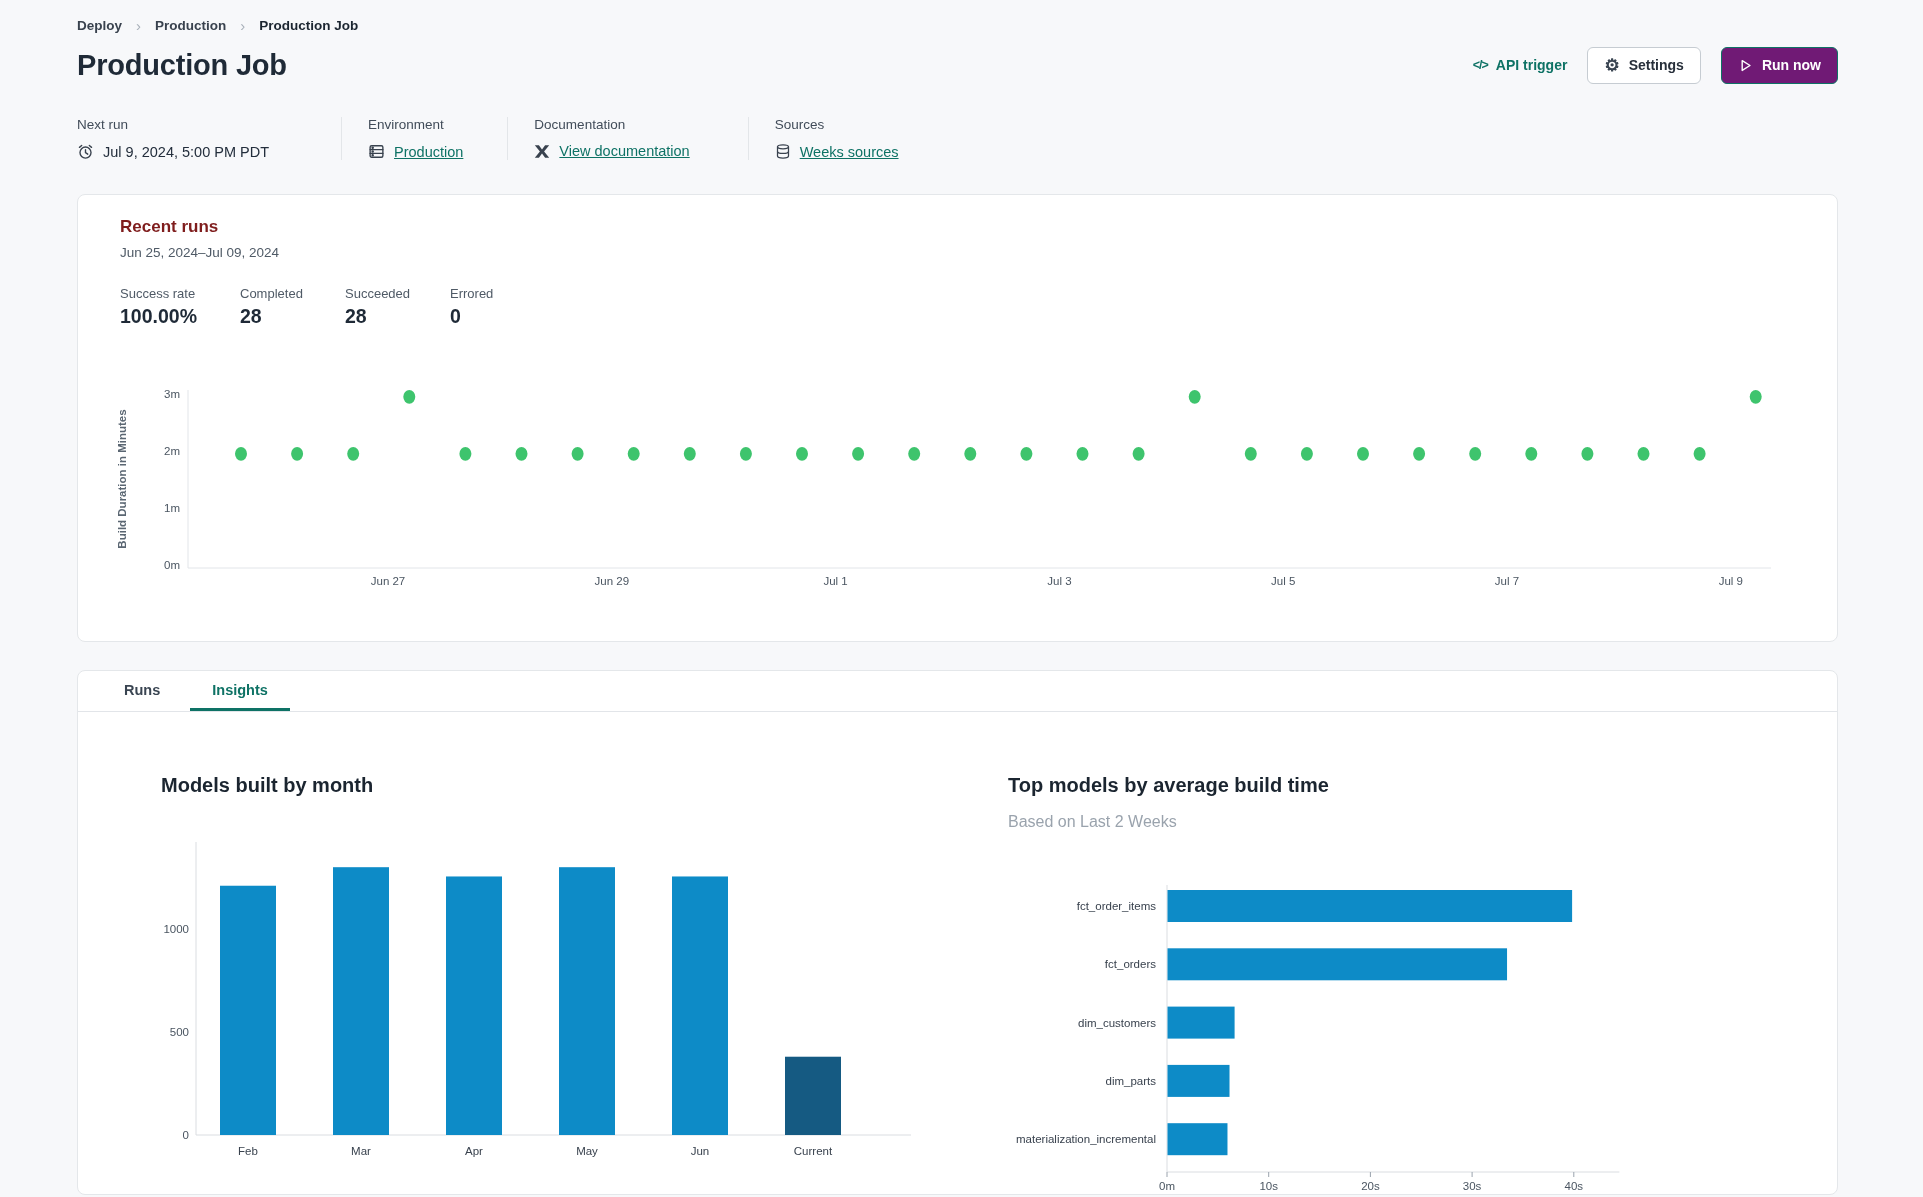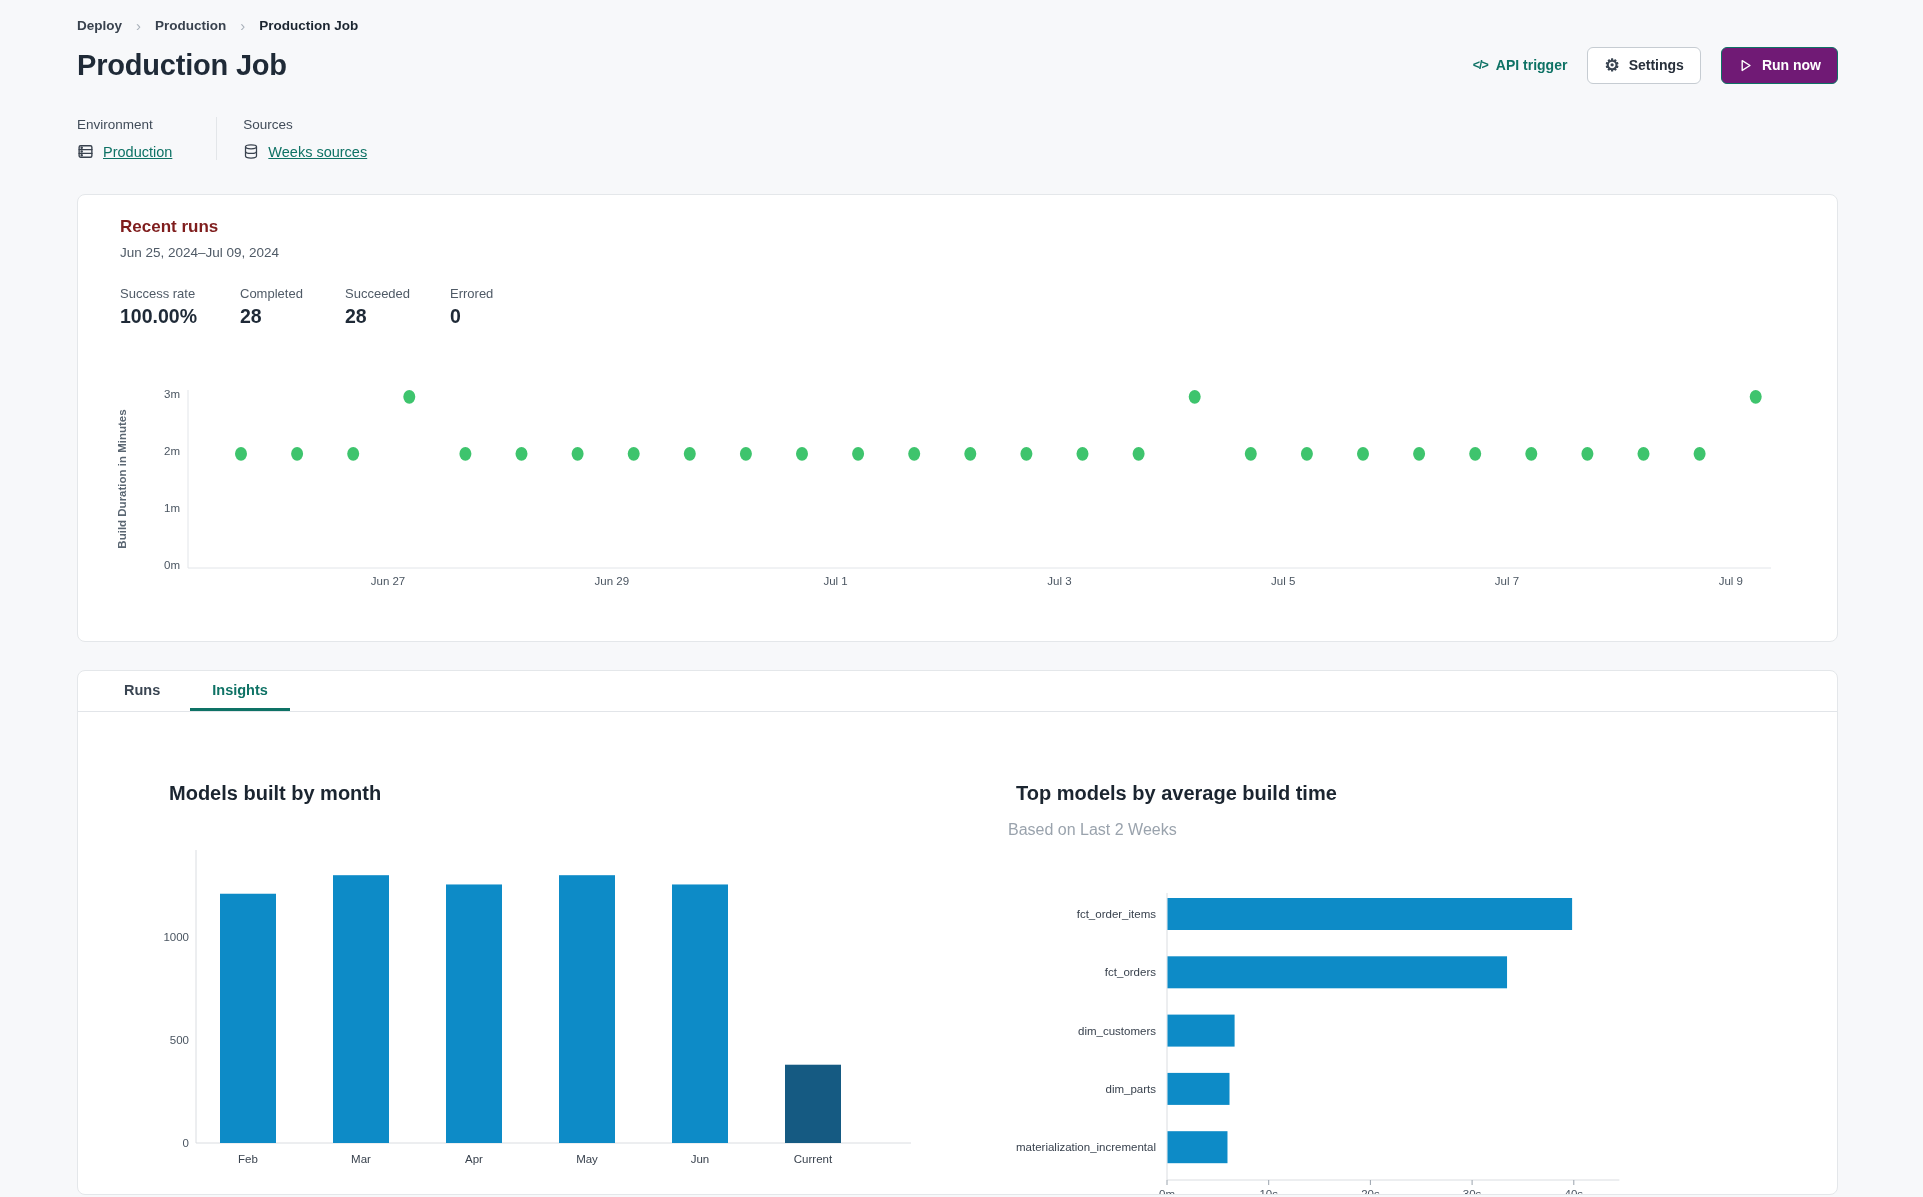--- a/index.html
+++ b/index.html
@@ -55,21 +55,21 @@
   #scatter-svg { position:absolute; left:18px; top:183px; }
 
   
   .insights-card { margin-top:28px; height:525px; overflow:hidden; }
   .tab-bar { display:flex; align-items:stretch; height:41px; padding-left:20px; border-bottom:1px solid #e2e5e9; }
   .tab { margin:0 4px; padding:0 22px; display:flex; align-items:center; font-size:14.5px; font-weight:600; color:#3a4552; border-bottom:3px solid transparent; cursor:pointer; }
   .tab.active { color:#0e7265; font-weight:700; border-bottom-color:#0e7265; }
   .insights-content { display:flex; padding:62px 0 0 83px; }
   .chart-block-left { width:830px; }
   .chart-block-right { flex:1; padding-left:17px; }
-  h2.chart-title { margin:8px; font-size:20px; font-weight:700; color:#1b2530; }
+  h2.chart-title { margin:0; font-size:20px; font-weight:700; color:#1b2530; }
   .chart-subtitle { margin-top:16px; font-size:16px; color:#9aa3ad; }
   #bar-svg { margin-top:43px; display:block; }
   #hbar-svg { margin-top:50px; display:block; }
 
   svg text { font-family:"Liberation Sans", sans-serif; }
 </style>
 </head>
 <body>
 
 <div class="page">
@@ -98,34 +98,59 @@
           <svg width="15" height="15" viewBox="0 0 15 15" fill="none" stroke="#ffffff" stroke-width="1.4" stroke-linejoin="round">
               <path d="M4.2 2.6 L12 7.5 L4.2 12.4 Z"></path>
             </svg>
         </span>
         <span>Run now</span>
       </button>
     </div>
   </div>
 
   <div class="info-bar">
+    <div class="info-col col-next-run">
+      <div class="info-label">Next run</div>
+      <div class="info-value">
+        <span class="icn">
+          <svg width="17" height="17" viewBox="0 0 16 16" fill="none" stroke="currentColor" stroke-width="1.3" stroke-linecap="round">
+            <circle cx="8" cy="9" r="5.2"></circle>
+              <path d="M8 6.3 V9 l2.1 1.5"></path>
+              <path d="M2.3 4.1 L4.4 2.4"></path>
+              <path d="M13.7 4.1 L11.6 2.4"></path>
+          </svg>
+        </span>
+        <span>Jul 9, 2024, 5:00 PM PDT</span>
+      </div>
+    </div>
     <div class="info-col">
       <div class="info-label">Environment</div>
       <div class="info-value">
         <span class="icn">
           <svg width="17" height="17" viewBox="0 0 16 16" fill="none" stroke="currentColor" stroke-width="1.3" stroke-linecap="round">
             <rect x="2" y="2.6" width="12" height="10.8" rx="1.4"></rect>
               <path d="M2 6.2 h12"></path>
               <path d="M2 9.8 h12"></path>
             <circle cx="4.4" cy="4.4" r="0.55" fill="currentColor"></circle>
               <circle cx="4.4" cy="8" r="0.55" fill="currentColor"></circle>
               <circle cx="4.4" cy="11.6" r="0.55" fill="currentColor"></circle>
           </svg>
         </span>
         <a class="info-link">Production</a>
+      </div>
+    </div>
+    <div class="info-col col-doc">
+      <div class="info-label">Documentation</div>
+      <div class="info-value">
+        <span class="icn">
+          <svg width="16" height="15" viewBox="0 0 16 14" fill="currentColor">
+            <path d="M0.8 0.8 h4.1 L8 5.1 11.1 0.8 h4.1 L10.1 7 15.2 13.2 h-4.1 L8 8.9 4.9 13.2 H0.8 L5.9 7 Z"></path>
+          </svg>
+        </span>
+        <a class="info-link">View documentation</a>
       </div>
     </div>
     <div class="info-col">
       <div class="info-label">Sources</div>
       <div class="info-value">
         <span class="icn">
           <svg width="16" height="17" viewBox="0 0 16 16" fill="none" stroke="currentColor" stroke-width="1.25">
             <ellipse cx="8" cy="3.3" rx="5.5" ry="2"></ellipse>
             <path d="M2.5 3.3 v4.6 c0 1.1 2.46 2 5.5 2 s5.5 -0.9 5.5 -2 V3.3"></path>
             <path d="M2.5 7.9 v4.6 c0 1.1 2.46 2 5.5 2 s5.5 -0.9 5.5 -2 V7.9"></path>

